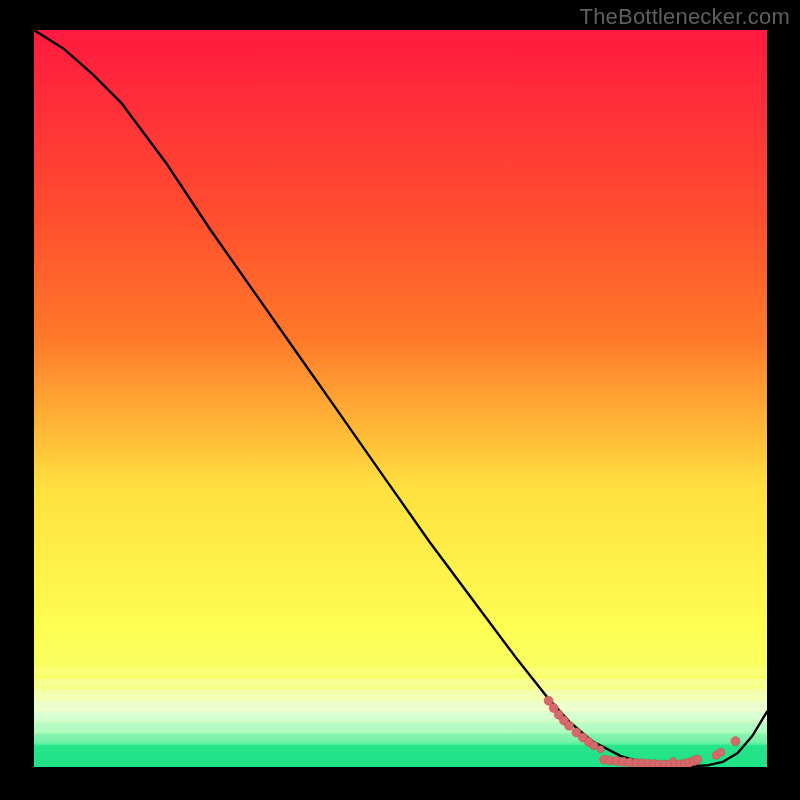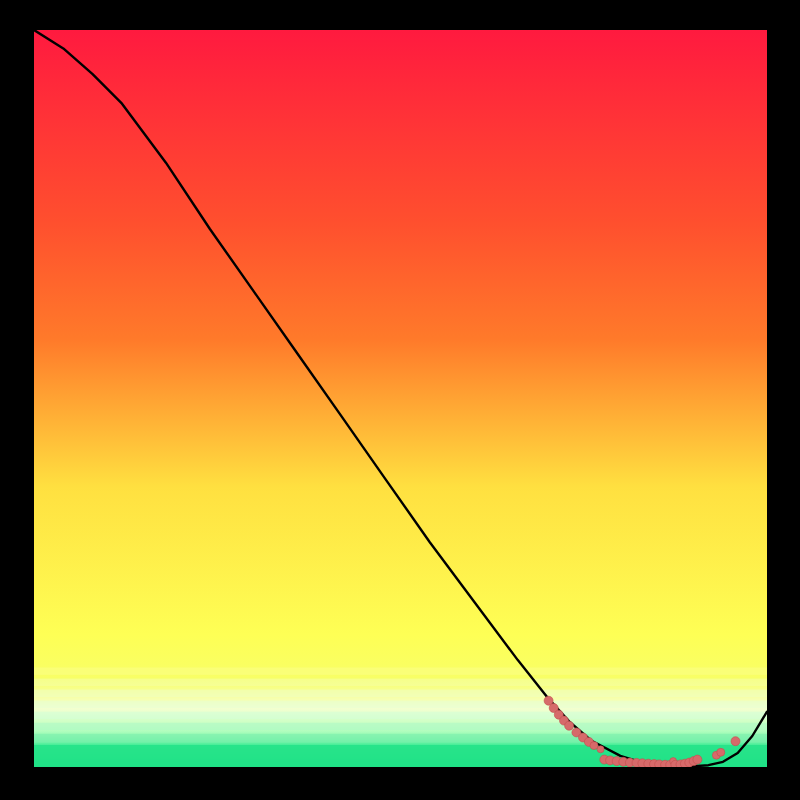--- a/index.html
+++ b/index.html
@@ -35,20 +35,21 @@
   .plot svg {
     display: block;
     width: 100%;
     height: 100%;
   }
 </style>
 </head>
 <body>
 
 <div class="frame">
+  <div class="watermark">TheBottlenecker.com</div>
   <div class="plot">
     <svg id="svg" viewBox="0 0 733 737" preserveAspectRatio="none">
         <defs>
           <linearGradient id="bg-grad" x1="0" y1="0" x2="0" y2="1">
             <stop offset="0%" stop-color="#ff1a3f"></stop>
             <stop offset="26%" stop-color="#ff4f2e"></stop>
             <stop offset="42%" stop-color="#ff7a2a"></stop>
             <stop offset="62%" stop-color="#ffe040"></stop>
             <stop offset="82%" stop-color="#feff55"></stop>
             <stop offset="88%" stop-color="#f8ff66"></stop>

